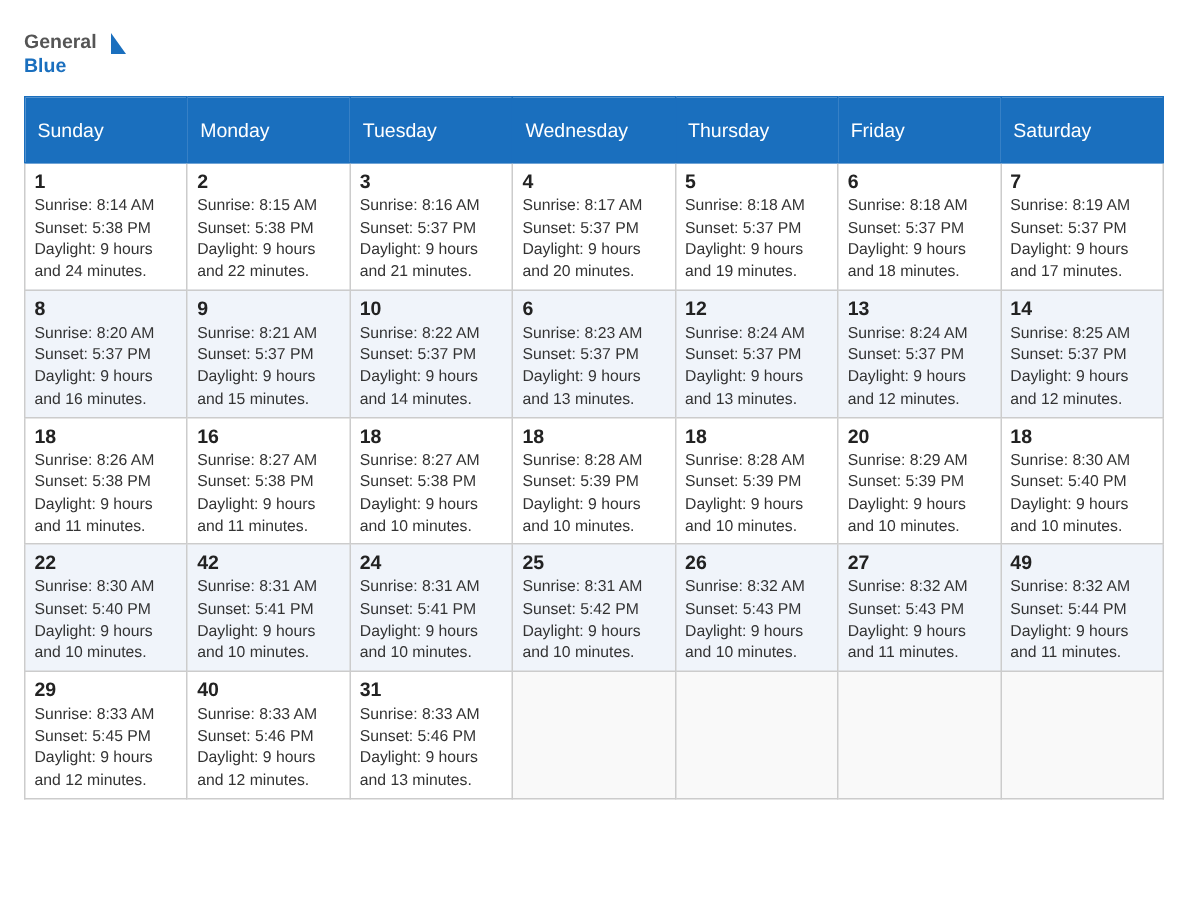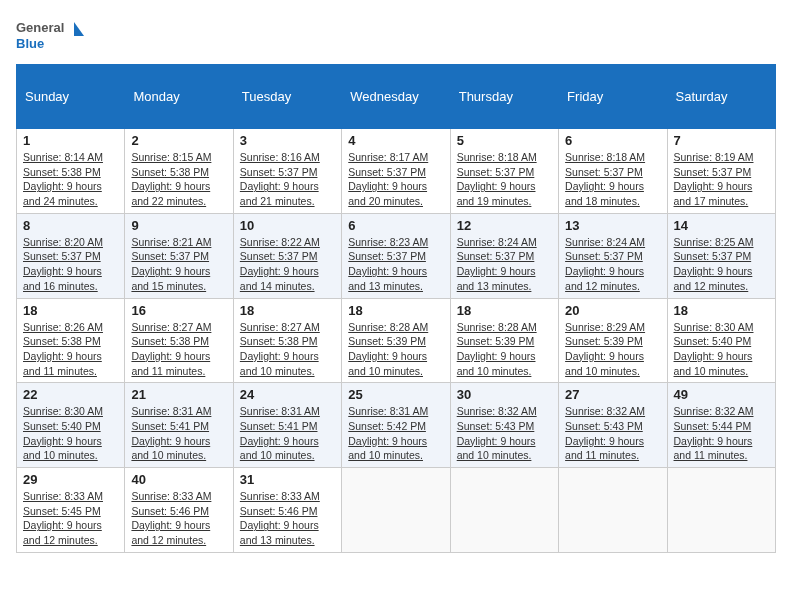--- a/index.html
+++ b/index.html
@@ -35,21 +35,21 @@
     }
     .calendar-table {
       width: 100%;
       border-collapse: collapse;
       font-size: 11px;
     }
     .calendar-table th {
       background: #1a6fbe;
       color: #fff;
       text-align: left;
-      padding: 24px 8px;
+      padding: 14px 8px;
       font-size: 13px;
       font-weight: normal;
       border: 1px solid #1a6fbe;
     }
     .calendar-table td {
       border: 1px solid #ccc;
       vertical-align: top;
       padding: 4px 6px;
       width: calc(100% / 7);
       height: 78px;
@@ -62,21 +62,20 @@
       font-size: 13px;
       font-weight: bold;
       color: #222;
       display: block;
       margin-bottom: 2px;
     }
     .day-info {
       font-size: 10.5px;
       color: #333;
       line-height: 1.4;
-      text-decoration: underline;
     }
     .empty-cell {
       background: #f9f9f9 !important;
     }
   </style>
 </head>
 <body>
 
 <div class="header-area">
   <div class="logo">
@@ -194,33 +193,33 @@
         <span class="day-num">18</span>
         <span class="day-info">Sunrise: 8:30 AM<br>Sunset: 5:40 PM<br>Daylight: 9 hours and 10 minutes.</span>
       </td>
       </tr>
       <tr>
         <td>
         <span class="day-num">22</span>
         <span class="day-info">Sunrise: 8:30 AM<br>Sunset: 5:40 PM<br>Daylight: 9 hours and 10 minutes.</span>
       </td>
         <td>
-        <span class="day-num">21</span>
+        <span class="day-num">42</span>
         <span class="day-info">Sunrise: 8:31 AM<br>Sunset: 5:41 PM<br>Daylight: 9 hours and 10 minutes.</span>
       </td>
         <td>
         <span class="day-num">24</span>
         <span class="day-info">Sunrise: 8:31 AM<br>Sunset: 5:41 PM<br>Daylight: 9 hours and 10 minutes.</span>
       </td>
         <td>
         <span class="day-num">25</span>
         <span class="day-info">Sunrise: 8:31 AM<br>Sunset: 5:42 PM<br>Daylight: 9 hours and 10 minutes.</span>
       </td>
         <td>
-        <span class="day-num">30</span>
+        <span class="day-num">26</span>
         <span class="day-info">Sunrise: 8:32 AM<br>Sunset: 5:43 PM<br>Daylight: 9 hours and 10 minutes.</span>
       </td>
         <td>
         <span class="day-num">27</span>
         <span class="day-info">Sunrise: 8:32 AM<br>Sunset: 5:43 PM<br>Daylight: 9 hours and 11 minutes.</span>
       </td>
         <td>
         <span class="day-num">49</span>
         <span class="day-info">Sunrise: 8:32 AM<br>Sunset: 5:44 PM<br>Daylight: 9 hours and 11 minutes.</span>
       </td>

